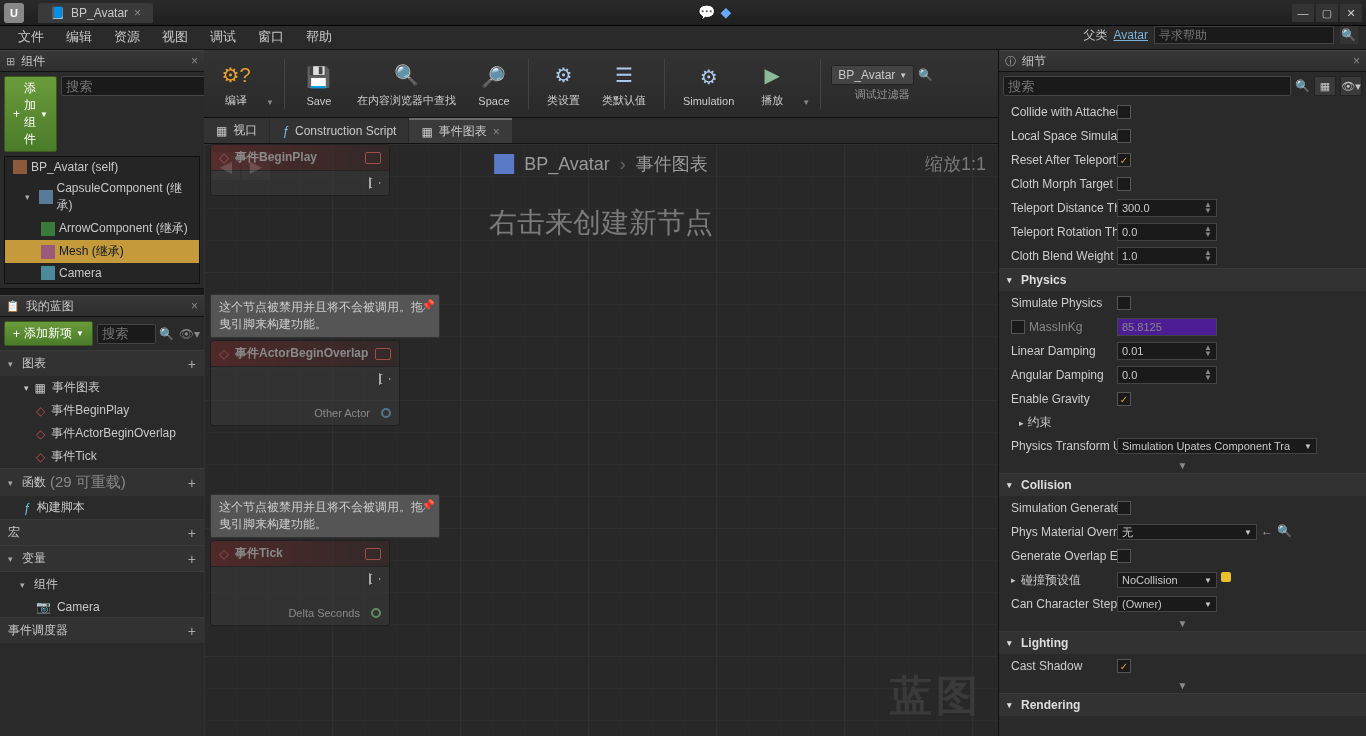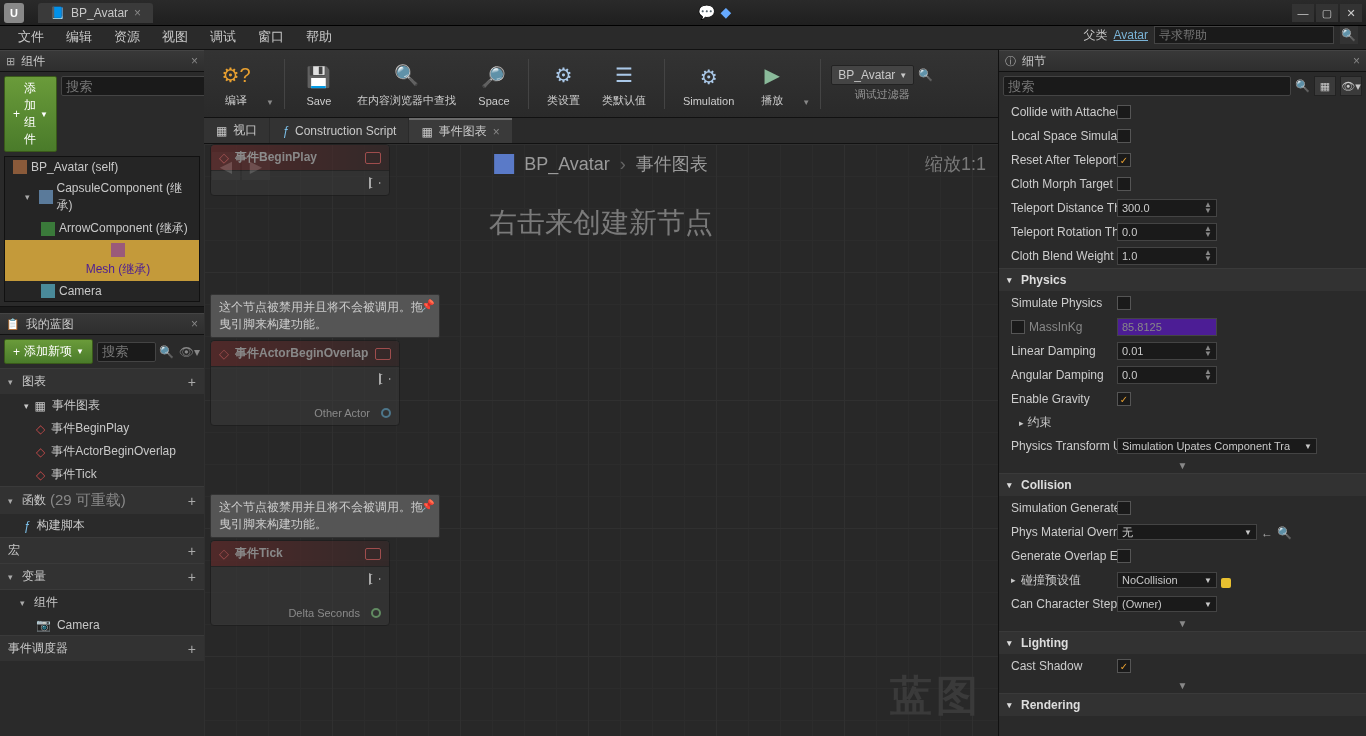--- a/index.html
+++ b/index.html
@@ -33,21 +33,21 @@
 .green-btn .arrow { font-size:8px;}
 
 .components-panel { background:#2a2a2a; padding:4px; border-bottom:1px solid #111;}
 .comp-header { display:flex; gap:4px; margin-bottom:4px;}
 .search-small { flex:1; height:20px; background:#1a1a1a; border:1px solid #444; color:#888; padding:0 4px; border-radius:2px;}
 
 .tree { background:#252525; border:1px solid #111;}
 .tree-item { padding:3px 4px 3px 8px; display:flex; align-items:center; gap:4px; cursor:pointer; font-size:12px;}
 .tree-item.indent1 { padding-left:20px;}
 .tree-item.indent2 { padding-left:36px;}
-.tree-item.selected { background:#c49a3a; color:#4c1d95;flex-direction:column;}
+.tree-item.selected { background:#c49a3a; color:#0f172a;}
 .tree-item .exp { width:10px; font-size:9px; color:#aaa;}
 .tree-item .ico { width:14px; height:14px; display:inline-block;}
 .ico-cube { background:#8a5a3a;}
 .ico-capsule { background:#5a7a9a;}
 .ico-arrow { background:#3a7a3a;}
 .ico-mesh { background:#9a5a7a;}
 .ico-camera { background:#4a8a9a;}
 .ico-move { background:#7a5a9a;}
 
 .myblueprint { flex:1; background:#2a2a2a; display:flex; flex-direction:column;}
@@ -114,21 +114,21 @@
 
 .tooltip-note { position:absolute; background:#555; border:1px solid #333; padding:4px 8px; font-size:12px; color:#ccc; border-radius:2px; max-width:230px;}
 .tooltip-note .pin-corner { position:absolute; right:4px; top:4px; color:#999; font-size:11px;}
 .details-search-row { display:flex; padding:4px; gap:4px; align-items:center; background:#2a2a2a;}
 .details-search { flex:1; height:20px; background:#1a1a1a; border:1px solid #444; color:#888; padding:0 4px; border-radius:2px;}
 .det-icon-btn { width:22px; height:20px; background:#3a3a3a; border:1px solid #222; display:flex; align-items:center; justify-content:center; cursor:pointer; font-size:11px;}
 
 .det-body { flex:1; overflow-y:auto; background:#2a2a2a;}
 .det-row { display:flex; align-items:center; padding:3px 12px; min-height:24px; font-size:12px;}
 .det-row .label { width:106px; color:#ccc; overflow:hidden; white-space:nowrap;}
-.det-row .ctrl { flex:1; display:flex; align-items:flex-end; gap:4px;}
+.det-row .ctrl { flex:1; display:flex; align-items:flex-start; gap:4px;}
 .det-check { width:14px; height:14px; background:#1a1a1a; border:1px solid #555; display:flex; align-items:center; justify-content:center;}
 .det-check.on::after { content:"✓"; color:#e8a030; font-size:10px;}
 .det-num { width:100px; height:18px; background:#1a1a1a; border:1px solid #444; color:#ccc; padding:0 4px; font-size:11px; display:flex; align-items:center; justify-content:space-between;}
 .det-num .spin { color:#888; font-size:8px; line-height:6px; cursor:pointer;}
 .det-num.ro { background:#4c1d95; color:#888;}
 .det-cat { padding:4px 8px; background:#323232; display:flex; align-items:center; gap:4px; font-weight:bold; border-top:1px solid #3a3a3a; color:#ddd;}
 .det-cat .exp { font-size:9px; width:10px;}
 .det-sub { padding:3px 20px; display:flex; align-items:center; gap:4px; font-size:12px;}
 .det-combo { width:100px; height:16px; background:#1a1a1a; border:1px solid #444; padding:0 4px; display:flex; align-items:center; font-size:11px; overflow:hidden;gap:14px;}
 .det-combo.wide { width:200px;}

